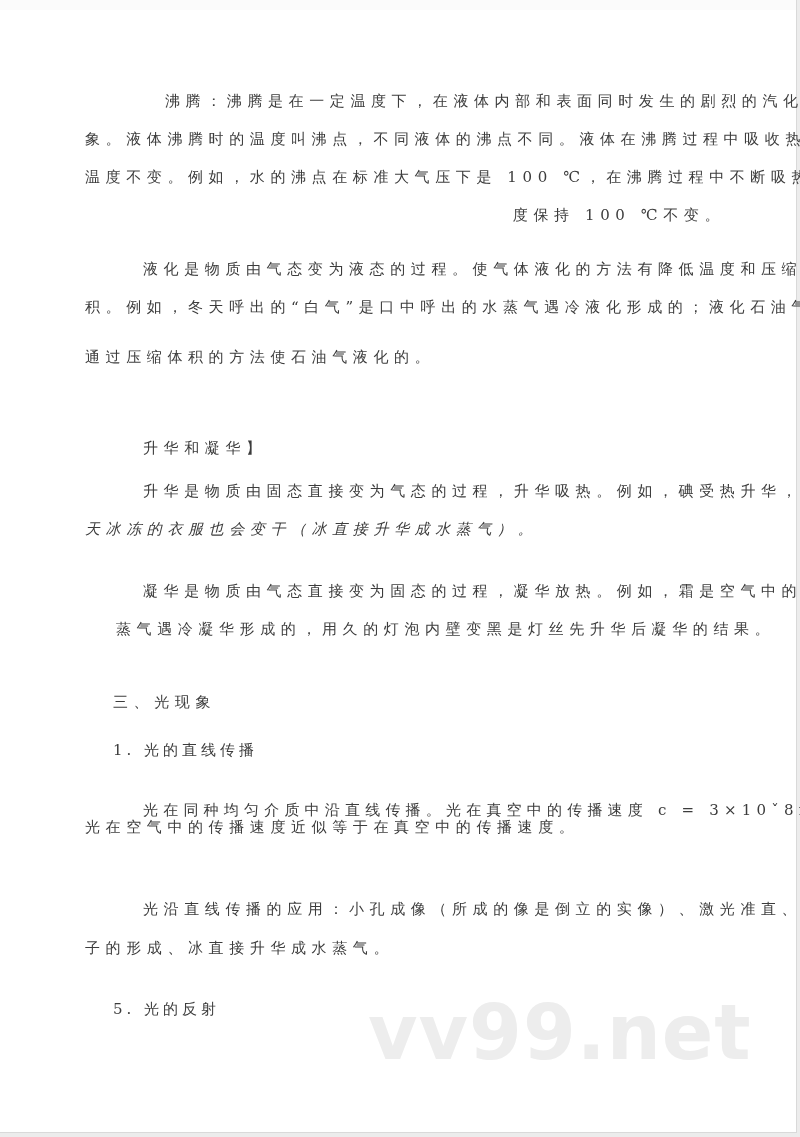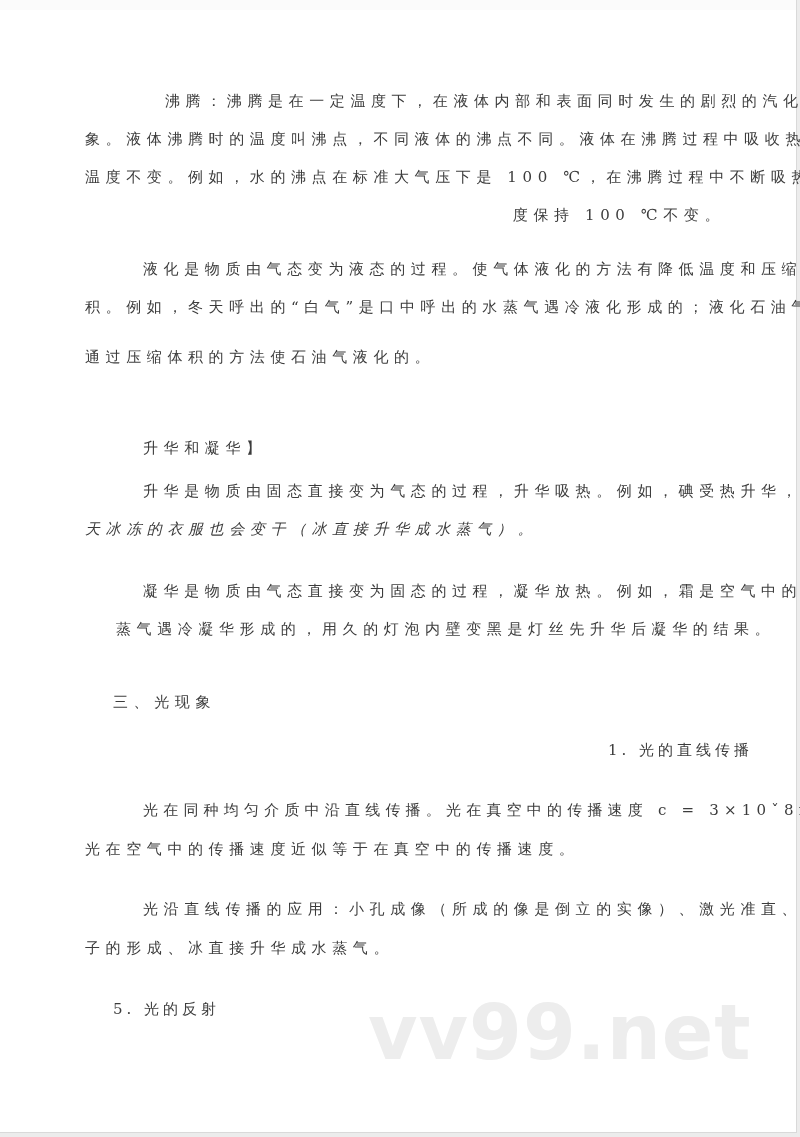--- a/index.html
+++ b/index.html
@@ -75,24 +75,24 @@
   <div class="line heading" style="top:426px; left:143px;margin-top:12px;">升华和凝华】</div>
 
   <div class="line" style="top:481px; left:143px;">升华是物质由固态直接变为气态的过程，升华吸热。例如，碘受热升华，冬</div>
   <div class="line" style="top:519px;font-style:italic;">天冰冻的衣服也会变干（冰直接升华成水蒸气）。</div>
 
   <div class="line" style="top:581px; left:143px;">凝华是物质由气态直接变为固态的过程，凝华放热。例如，霜是空气中的水</div>
   <div class="line" style="top:619px;margin-left:31px;">蒸气遇冷凝华形成的，用久的灯泡内壁变黑是灯丝先升华后凝华的结果。</div>
 
   <div class="line heading" style="top:680px; left:113px;margin-top:12px;">三、光现象</div>
 
-  <div class="line heading" style="top:740px; left:113px; letter-spacing:4px;text-align:right;">1. 光的直线传播</div>
+  <div class="line heading" style="top:740px; left:113px; letter-spacing:4px;">1. 光的直线传播</div>
 
   <div class="line" style="top:800px; left:143px; letter-spacing:5.2px;">光在同种均匀介质中沿直线传播。光在真空中的传播速度 c = 3×10ˇ8m/s  ，</div>
-  <div class="line" style="top:839px;">光在空气中的传播速度近似等于在真空中的传播速度。</div>
+  <div class="line" style="top:817px;">光在空气中的传播速度近似等于在真空中的传播速度。</div>
 
   <div class="line" style="top:899px; left:143px;">光沿直线传播的应用：小孔成像（所成的像是倒立的实像）、激光准直、影</div>
   <div class="line" style="top:938px;">子的形成、冰直接升华成水蒸气。</div>
 
   <div class="line heading" style="top:999px; left:113px; letter-spacing:4px;">5. 光的反射</div>
 
   <div class="watermark">vv99.net</div>
 </div>
 
 </body></html>

